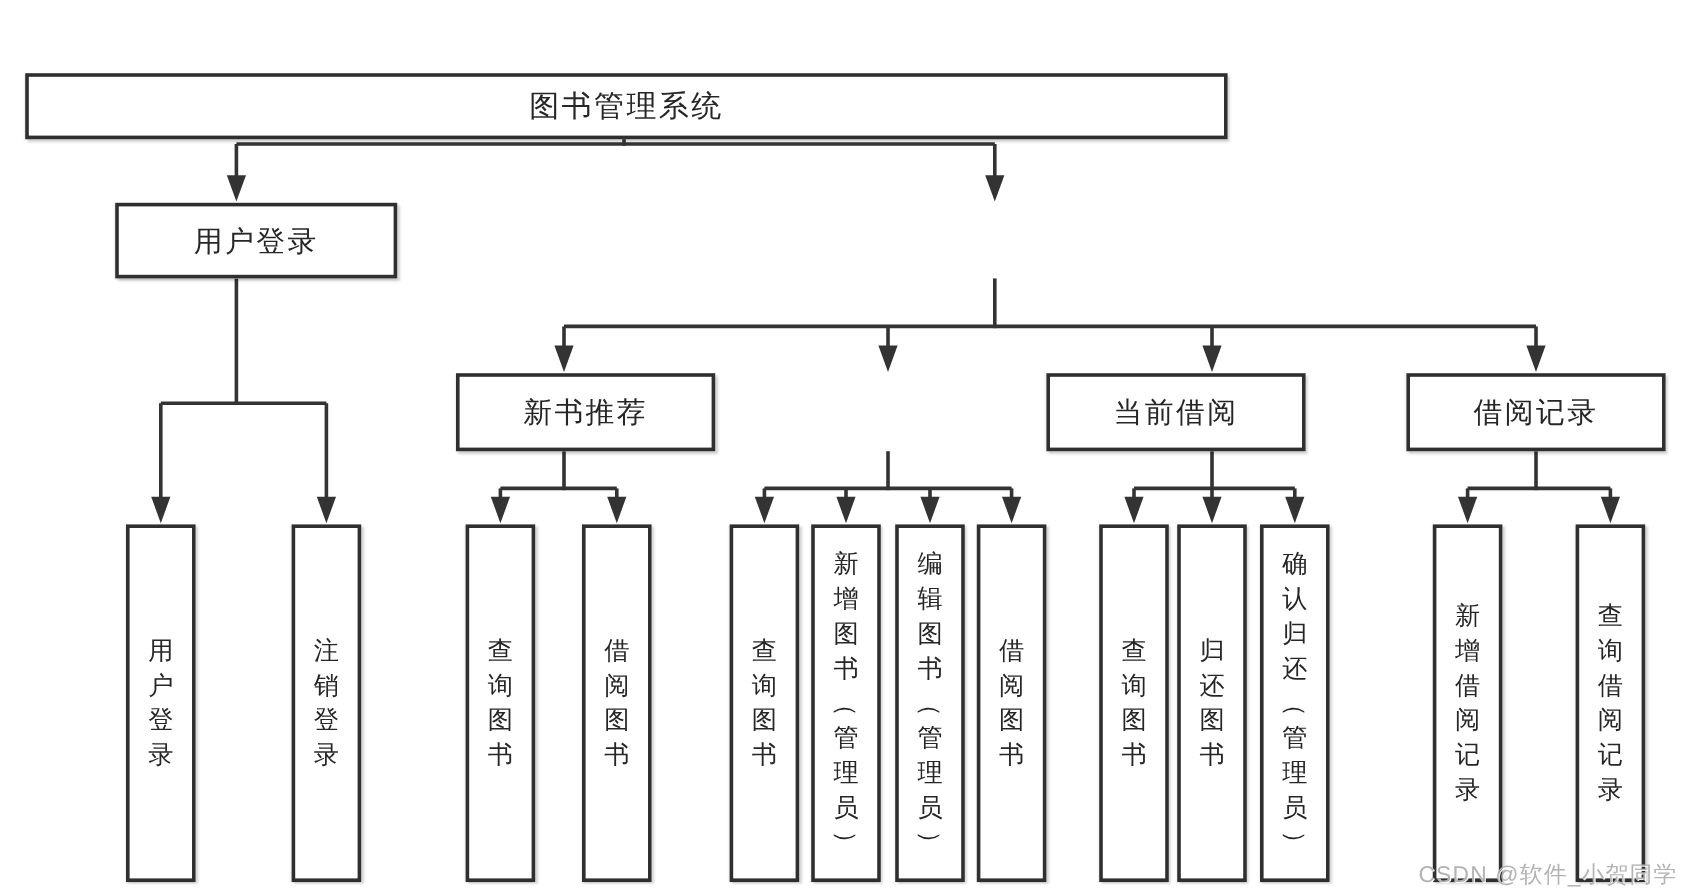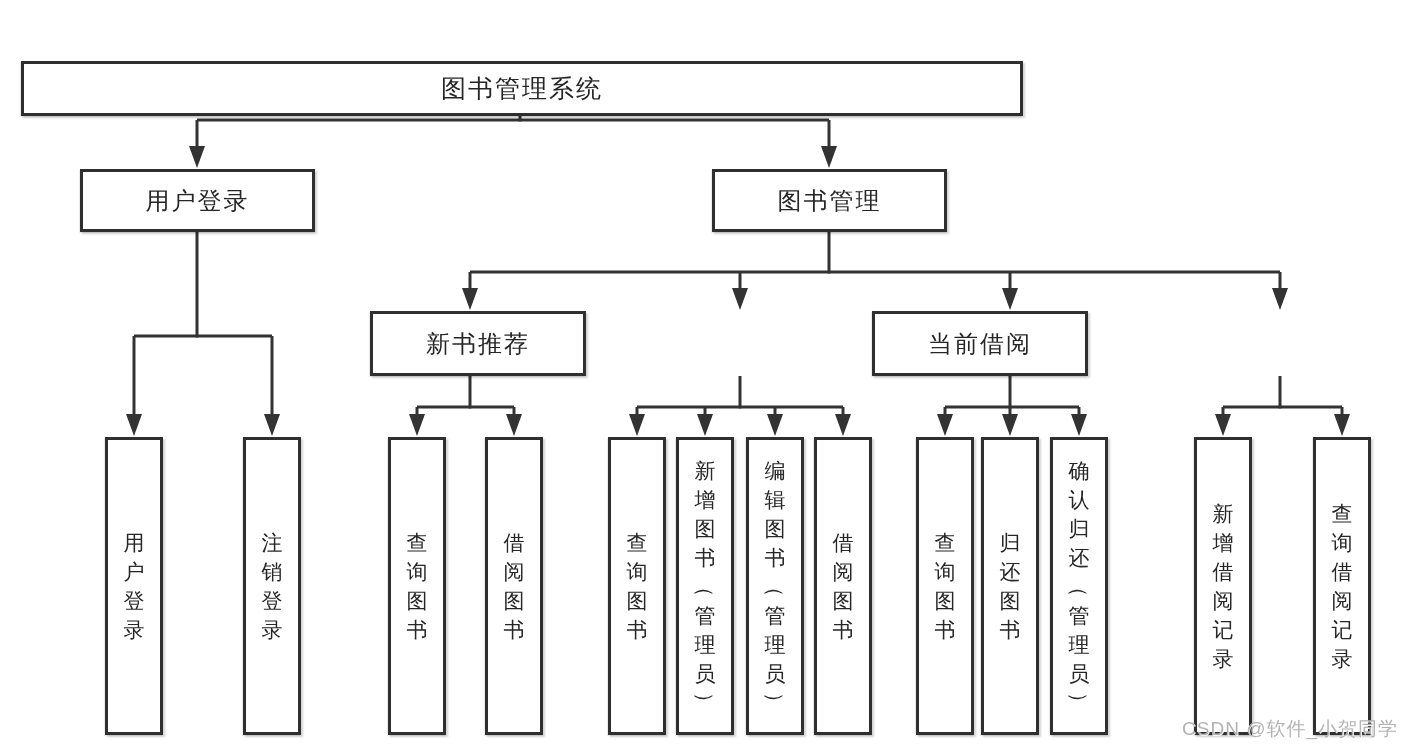--- a/index.html
+++ b/index.html
@@ -132,25 +132,25 @@
     <line x1="1280" y1="376" x2="1280" y2="408.5"></line>
     <line x1="1223" y1="407" x2="1342" y2="407"></line>
     <line x1="1223" y1="407" x2="1223" y2="416"></line>
     <polygon points="1215,414 1231,414 1223,436"></polygon>
     <line x1="1342" y1="407" x2="1342" y2="416"></line>
     <polygon points="1334,414 1350,414 1342,436"></polygon>
   </svg>
 
   <div class="node root-node">图书管理系统</div>
 
-  <div class="node l2" style="left:80px">用户登录</div>
-  <div class="node l2" style="left:712px">图书管理</div>
-
-  <div class="node l3" style="left:370px">新书推荐</div>
+  <div class="node l2" style="left:96px">用户登录</div>
+
+  <div class="node l3" style="left:380px">新书推荐</div>
   <div class="node l3" style="left:872px">当前借阅</div>
+  <div class="node l3" style="left:1172px">借阅记录</div>
 
   <div class="node leaf" style="left:105px">
       <span class="vchar">用</span>
       <span class="vchar">户</span>
       <span class="vchar">登</span>
       <span class="vchar">录</span>
     </div>
   <div class="node leaf" style="left:243px">
       <span class="vchar">注</span>
       <span class="vchar">销</span>

